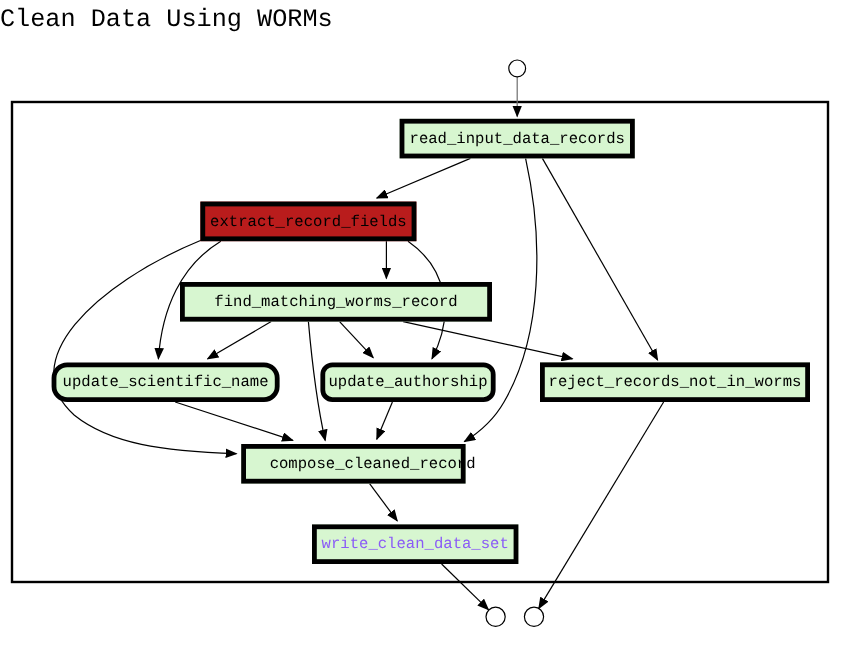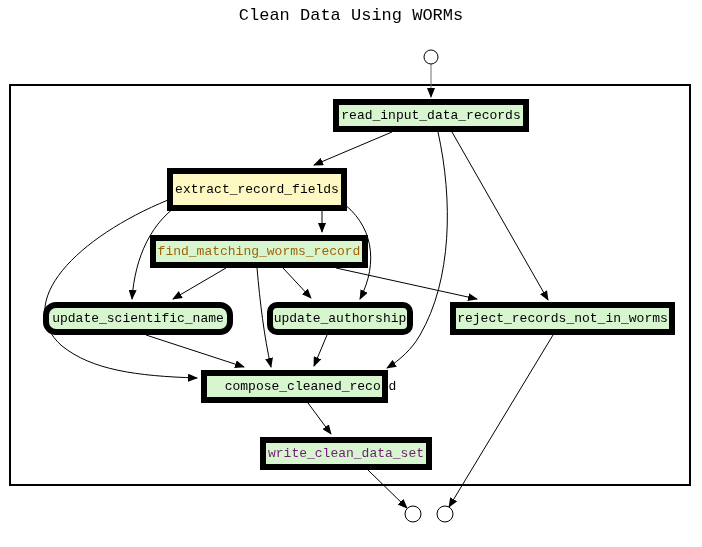--- a/index.html
+++ b/index.html
@@ -9,35 +9,35 @@
     height: 547px;
     background: #ffffff;
     font-family: "Liberation Mono", "DejaVu Sans Mono", monospace;
     overflow: hidden;
   }
   .diagram-title {
     position: absolute;
     top: 6px;
     left: 0;
     width: 702px;
-    text-align: center;
-    font-size: 17px;
+    text-align: left;
+    font-size: 21px;
     color: #000000;
     white-space: pre;
   }
   svg.canvas {
     position: absolute;
     left: 0; top: 0;
     width: 702px; height: 547px;
   }
   .nodes-layer { position: absolute; left: 0; top: 0; width: 702px; height: 547px; }
   .node {
     position: absolute;
     box-sizing: border-box;
-    border: 6px solid #0f172a;
+    border: 4px solid #0f172a;
     display: flex;
     align-items: center;
     justify-content: center;
     font-size: 13px;
     color: #000000;
     white-space: nowrap;
   }
 </style>
 </head>
 <body>
@@ -75,21 +75,21 @@
       </g>
     <g id="terminal-group">
         <circle cx="431" cy="57" r="7" fill="#ffffff" stroke="#000000" stroke-width="1"></circle>
         <circle cx="413" cy="514" r="8" fill="#ffffff" stroke="#000000" stroke-width="1"></circle>
         <circle cx="445" cy="514" r="8" fill="#ffffff" stroke="#000000" stroke-width="1"></circle>
       </g>
   </svg>
 
   <div class="nodes-layer">
       <div class="node" style="left: 333px; top: 99px; width: 196px; height: 33px; background: rgb(215, 246, 208); border-color: rgb(0, 0, 0); color: rgb(0, 0, 0);">read_input_data_records</div>
-      <div class="node" style="left: 167px; top: 168px; width: 180px; height: 43px; background: #fef9c3; border-color: rgb(0, 0, 0); color: rgb(0, 0, 0);">extract_record_fields</div>
-      <div class="node" style="left: 150px; top: 235px; width: 218px; height: 33px; background: rgb(215, 246, 208); border-color: rgb(0, 0, 0); color: #a16207;">find_matching_worms_record</div>
+      <div class="node" style="left: 167px; top: 168px; width: 180px; height: 33px; background: #b91c1c; border-color: rgb(0, 0, 0); color: rgb(0, 0, 0);">extract_record_fields</div>
+      <div class="node" style="left: 150px; top: 235px; width: 260px; height: 33px; background: rgb(215, 246, 208); border-color: rgb(0, 0, 0); color: #000000;">find_matching_worms_record</div>
       <div class="node" style="left: 43px; top: 302px; width: 190px; height: 33px; background: rgb(215, 246, 208); border-color: rgb(0, 0, 0); color: rgb(0, 0, 0); border-radius: 13px;">update_scientific_name</div>
       <div class="node" style="left: 267px; top: 302px; width: 146px; height: 33px; background: rgb(215, 246, 208); border-color: rgb(0, 0, 0); color: rgb(0, 0, 0); border-radius: 10px;">update_authorship</div>
       <div class="node" style="left: 450px; top: 302px; width: 225px; height: 33px; background: rgb(215, 246, 208); border-color: rgb(0, 0, 0); color: rgb(0, 0, 0); text-align: right;">reject_records_not_in_worms</div>
       <div class="node" style="left: 201px; top: 370px; width: 187px; height: 33px; background: rgb(215, 246, 208); border-color: rgb(0, 0, 0); color: rgb(0, 0, 0); padding-left: 32px;">compose_cleaned_record</div>
-      <div class="node" style="left: 260px; top: 437px; width: 172px; height: 33px; background: rgb(215, 246, 208); border-color: rgb(0, 0, 0); color: #701a75;">write_clean_data_set</div>
+      <div class="node" style="left: 260px; top: 437px; width: 172px; height: 33px; background: rgb(215, 246, 208); border-color: rgb(0, 0, 0); color: #8b5cf6;">write_clean_data_set</div>
     </div>
 </div>
 
 </body></html>

